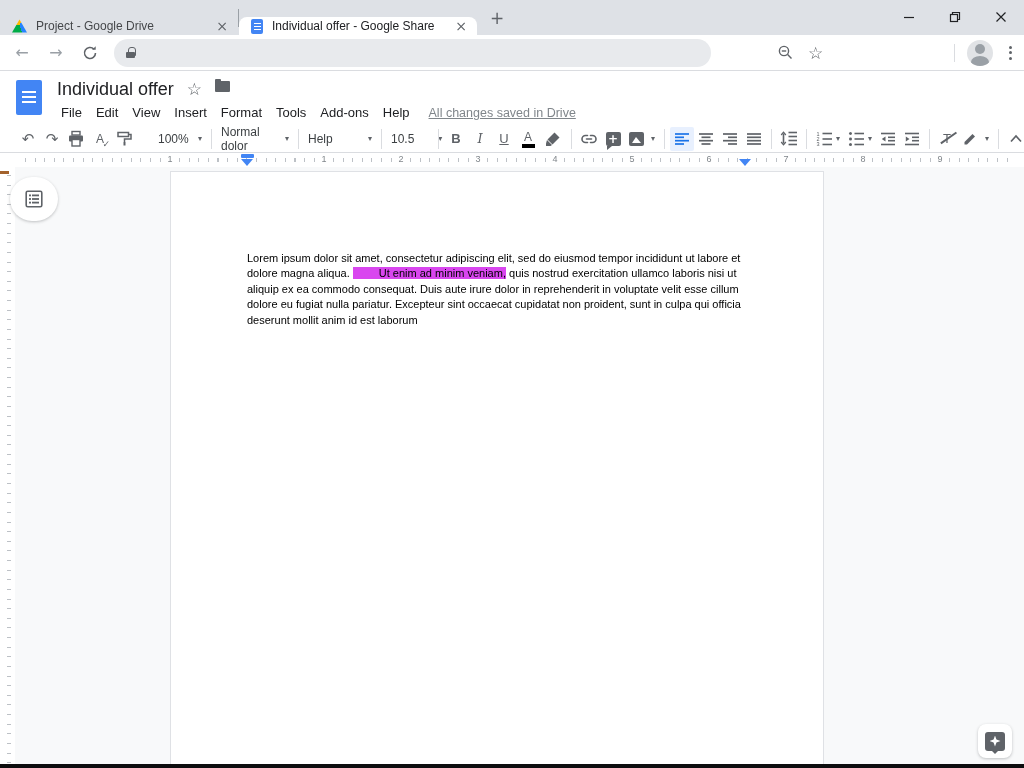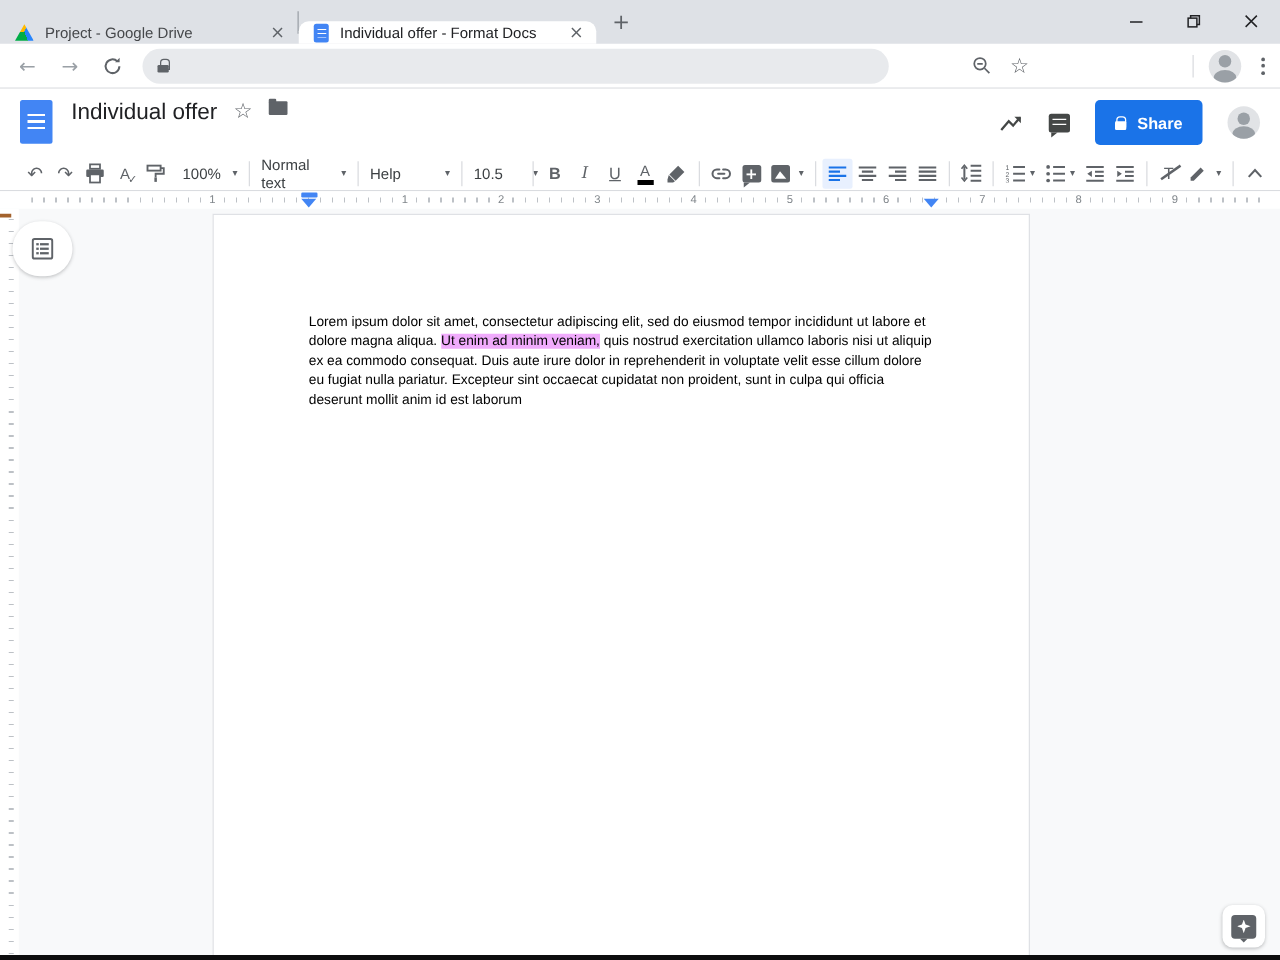--- a/index.html
+++ b/index.html
@@ -105,21 +105,21 @@
 
   
   .canvas { flex:1; background:#f8f9fa; position:relative; overflow:hidden; }
   .vruler { position:absolute; left:0; top:0; bottom:0; width:15px; background:#fff; }
   .vruler .v-ticks { position:absolute; left:7px; top:8px; bottom:0; width:4px;
     background:repeating-linear-gradient(to bottom, #bdc1c6 0 1px, transparent 1px 9.625px); }
   .vmark { position:absolute; left:0; top:4px; width:9px; height:3px; background:#a3622c; }
   .outline-btn { position:absolute; left:10px; top:10px; width:48px; height:44px; background:#fff; border-radius:24px; box-shadow:0 1px 3px rgba(60,64,67,.3); display:flex; align-items:center; justify-content:center; }
   .page { position:absolute; left:170px; top:4px; width:654px; height:800px; background:#fff; border:1px solid #dfe1e5; }
   .para { position:absolute; left:76px; top:79px; width:504px; font-size:11px; line-height:15.4px; color:#000; text-align:left; }
-  .hl { background:#f0abfc; }
+  .hl { background:#d946ef;padding-left:26px; }
   .explore-btn { position:absolute; right:12px; bottom:6px; width:34px; height:34px; background:#fff; border-radius:8px; box-shadow:0 1px 3px rgba(60,64,67,.3); display:flex; align-items:center; justify-content:center; }
   .explore-ico { width:20px; height:19px; background:#5f6368; border-radius:3px; position:relative; display:flex; align-items:center; justify-content:center; }
   .explore-ico::after { content:''; position:absolute; left:7px; bottom:-3px; border-left:3px solid transparent; border-right:3px solid transparent; border-top:3px solid #5f6368; }
   .explore-star { width:11px; height:11px; background:#fff;
     clip-path:polygon(50% 0, 63% 37%, 100% 50%, 63% 63%, 50% 100%, 37% 63%, 0 50%, 37% 37%); }
   .bottombar { height:4px; background:#0d0d0e; flex:none; }
 
   svg { display:block; }
 </style>
 </head>
@@ -129,21 +129,21 @@
 
   <div class="tabstrip">
     <div class="tab inactive">
       <span class="drive-ico"></span>
       <span class="tab-title">Project - Google Drive</span>
       <span class="tab-close glyph-icon">×</span>
     </div>
     <div class="tab-sep"></div>
     <div class="tab active">
       <span class="docs-ico"></span>
-      <span class="tab-title">Individual offer - Format Docs</span>
+      <span class="tab-title">Individual offer - Google Share</span>
       <span class="tab-close glyph-icon">×</span>
     </div>
     <div class="newtab">+</div>
     <div class="win-controls">
       <div class="win-btn">
         <svg width="12" height="12" viewBox="0 0 12 12">
             <line x1="1" y1="6.5" x2="11" y2="6.5" stroke="#202124" stroke-width="1.2"></line>
           </svg>
       </div>
       <div class="win-btn">
@@ -196,31 +196,30 @@
     </div>
   </div>
 
   <div class="docs-header">
     <div class="doc-logo"></div>
     <div class="title-row">
       <span class="doc-title">Individual offer</span>
       <span class="glyph-icon star-glyph">☆</span>
       <span class="folder-ico"></span>
     </div>
-    <div class="header-right">
-      <svg width="20" height="17" viewBox="0 0 20 17" fill="none">
-          <polyline points="2,14 8,7 11.5,10.5 17,4" stroke="#444746" stroke-width="1.8"></polyline>
-          <path d="M12.5 3.3h5.2v5.2z" fill="#444746"></path>
-        </svg>
-      <div class="comment-ico"></div>
-      <button class="share-btn">
-        <span class="share-lock"></span>
-        <span>Share</span>
-      </button>
-      <div class="avatar"></div>
+    <div class="menubar">
+      <span class="menu-item">File</span>
+      <span class="menu-item">Edit</span>
+      <span class="menu-item">View</span>
+      <span class="menu-item">Insert</span>
+      <span class="menu-item">Format</span>
+      <span class="menu-item">Tools</span>
+      <span class="menu-item">Add-ons</span>
+      <span class="menu-item">Help</span>
+      <span class="save-status">All changes saved in Drive</span>
     </div>
   </div>
 
   <div class="toolbar">
     <div class="tbtn">
         <span class="glyph-icon">↶</span>
       </div>
     <div class="tbtn">
         <span class="glyph-icon">↷</span>
       </div>
@@ -234,27 +233,27 @@
     <div class="tbtn">
       <span class="spell"><span>A</span><span class="check">✓</span></span>
     </div>
     <div class="tbtn">
       <svg width="17" height="17" viewBox="0 0 17 17" fill="none" stroke="#5f6368" stroke-width="1.5">
           <rect x="2" y="2.5" width="10.5" height="4"></rect>
           <path d="M12.5 4.5h2.5v4.5H8.5v3"></path>
           <rect x="7.5" y="12" width="2" height="3.5" fill="#5f6368" stroke="none"></rect>
         </svg>
     </div>
-    <div class="tbtn dropbtn" style="width:52px;margin-left:6px;align-items:center;">
+    <div class="tbtn dropbtn" style="width:52px;margin-left:18px;align-items:center;">
       <span class="ttext">100%</span>
         <span class="caret">▾</span>
     </div>
     <div class="tsep"></div>
     <div class="tbtn dropbtn" style="width:76px;">
-      <span class="ttext">Normal text</span>
+      <span class="ttext">Normal dolor</span>
         <span class="caret">▾</span>
     </div>
     <div class="tsep"></div>
     <div class="tbtn dropbtn" style="width:72px;">
       <span class="ttext">Help</span>
         <span class="caret">▾</span>
     </div>
     <div class="tsep"></div>
     <div class="tbtn dropbtn" style="width:46px;gap:24px;">
       <span class="ttext">10.5</span>

